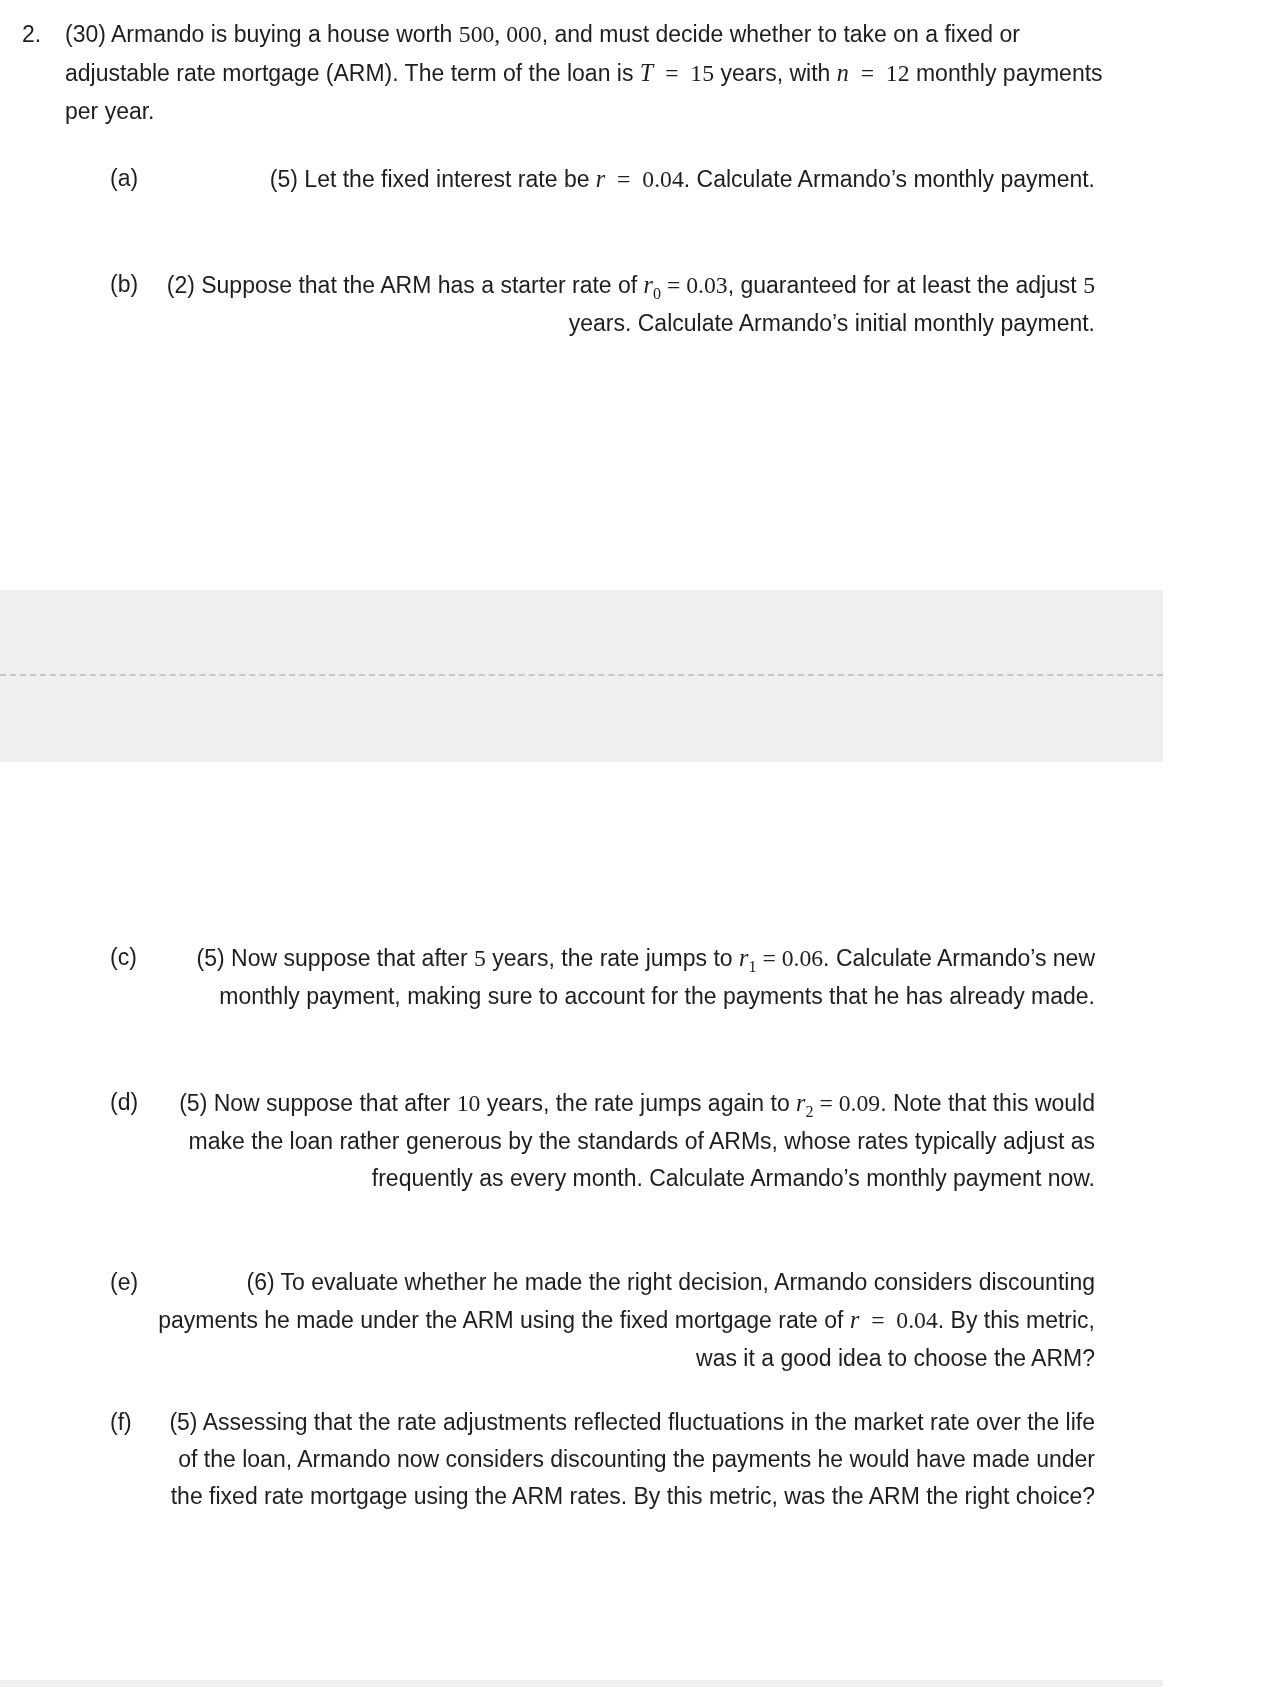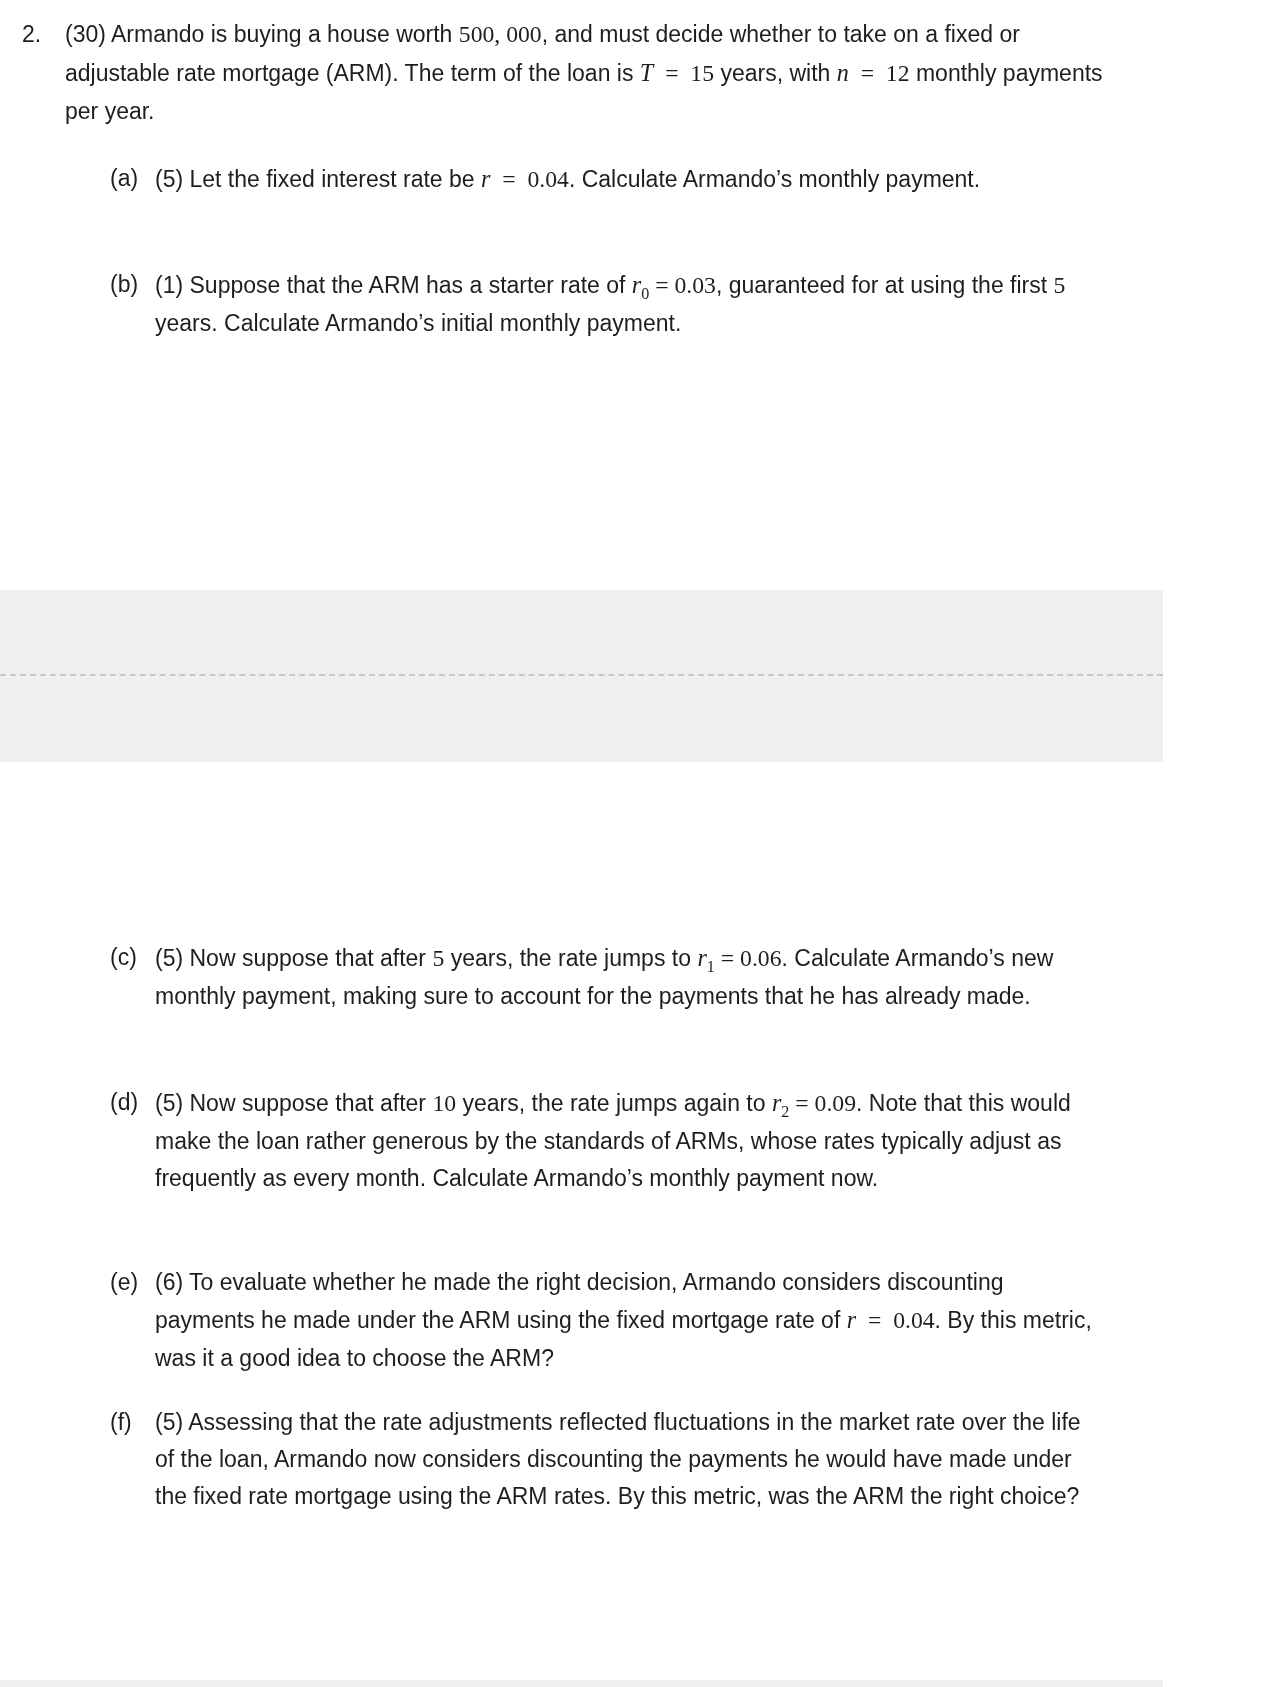--- a/index.html
+++ b/index.html
@@ -37,20 +37,21 @@
     left: 110px;
     display: flex;
     align-items: flex-start;
   }
   .part .plabel {
     width: 45px;
     flex: 0 0 45px;
   }
   .part .ptext {
     width: 940px;
+    text-align: right;
   }
   .part-a { top: 160px; }
   .part-b { top: 266px; }
   .part-c { top: 939px; }
   .part-d { top: 1084px; }
   .part-e { top: 1264px; }
   .part-f { top: 1404px; }
 
   .page-gap {
     position: absolute;
@@ -106,21 +107,21 @@
     <div class="ptext"><span class="seg-plain">(30) Armando is buying a house worth </span><span class="seg-num">500, 000</span><span class="seg-plain">, and must decide whether to take on a fixed or adjustable rate mortgage (ARM). The term of the loan is </span><span class="seg-var">T</span><span class="seg-num">&nbsp;&nbsp;=&nbsp;&nbsp;15</span><span class="seg-plain"> years, with </span><span class="seg-var">n</span><span class="seg-num">&nbsp;&nbsp;=&nbsp;&nbsp;12</span><span class="seg-plain"> monthly payments per year.</span></div>
   </div>
 
   <div class="part part-a">
     <div class="plabel">(a)</div>
     <div class="ptext"><span class="seg-plain">(5) Let the fixed interest rate be </span><span class="seg-var">r</span><span class="seg-num">&nbsp;&nbsp;=&nbsp;&nbsp;0.04</span><span class="seg-plain">. Calculate Armando’s monthly payment.</span></div>
   </div>
 
   <div class="part part-b">
     <div class="plabel">(b)</div>
-    <div class="ptext"><span class="seg-plain">(1) Suppose that the ARM has a starter rate of </span><span class="seg-var">r</span><sub class="seg-sub">0</sub><span class="seg-num">&nbsp;=&nbsp;0.03</span><span class="seg-plain">, guaranteed for at using the first </span><span class="seg-num">5</span><span class="seg-plain"> years. Calculate Armando’s initial monthly payment.</span></div>
+    <div class="ptext"><span class="seg-plain">(2) Suppose that the ARM has a starter rate of </span><span class="seg-var">r</span><sub class="seg-sub">0</sub><span class="seg-num">&nbsp;=&nbsp;0.03</span><span class="seg-plain">, guaranteed for at least the adjust </span><span class="seg-num">5</span><span class="seg-plain"> years. Calculate Armando’s initial monthly payment.</span></div>
   </div>
 
   <div class="page-gap">
     <div class="page-gap-dash"></div>
   </div>
 
   <div class="part part-c">
     <div class="plabel">(c)</div>
     <div class="ptext"><span class="seg-plain">(5) Now suppose that after </span><span class="seg-num">5</span><span class="seg-plain"> years, the rate jumps to </span><span class="seg-var">r</span><sub class="seg-sub">1</sub><span class="seg-num">&nbsp;=&nbsp;0.06</span><span class="seg-plain">. Calculate Armando’s new monthly payment, making sure to account for the payments that he has already made.</span></div>
   </div>

